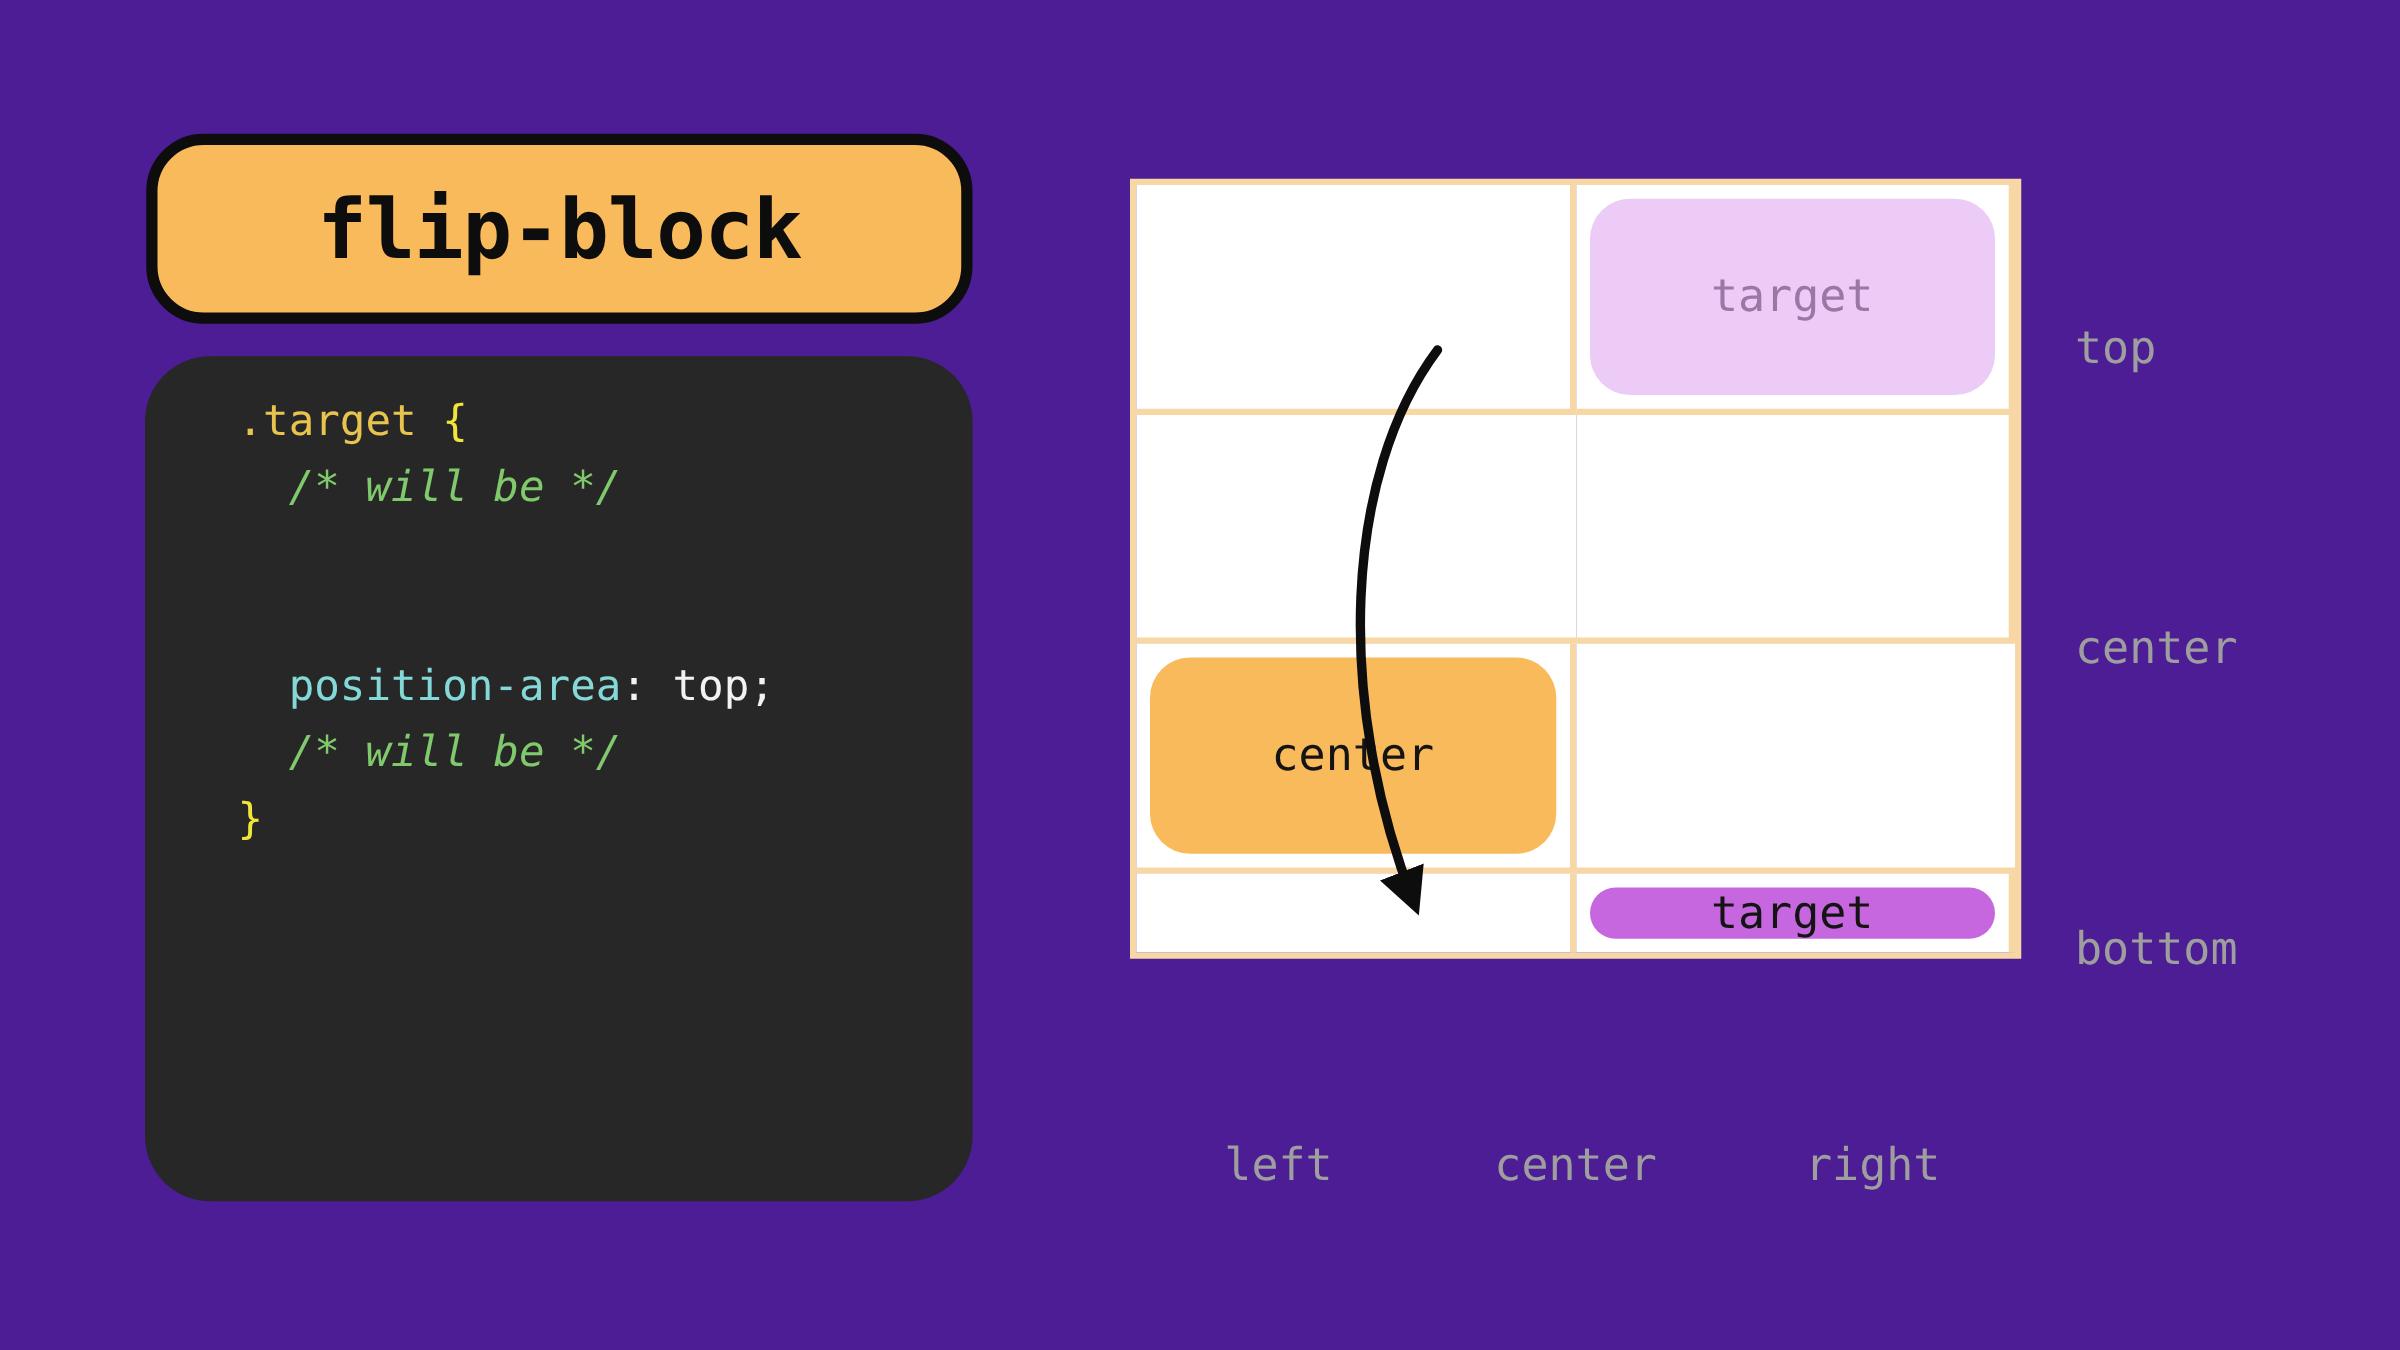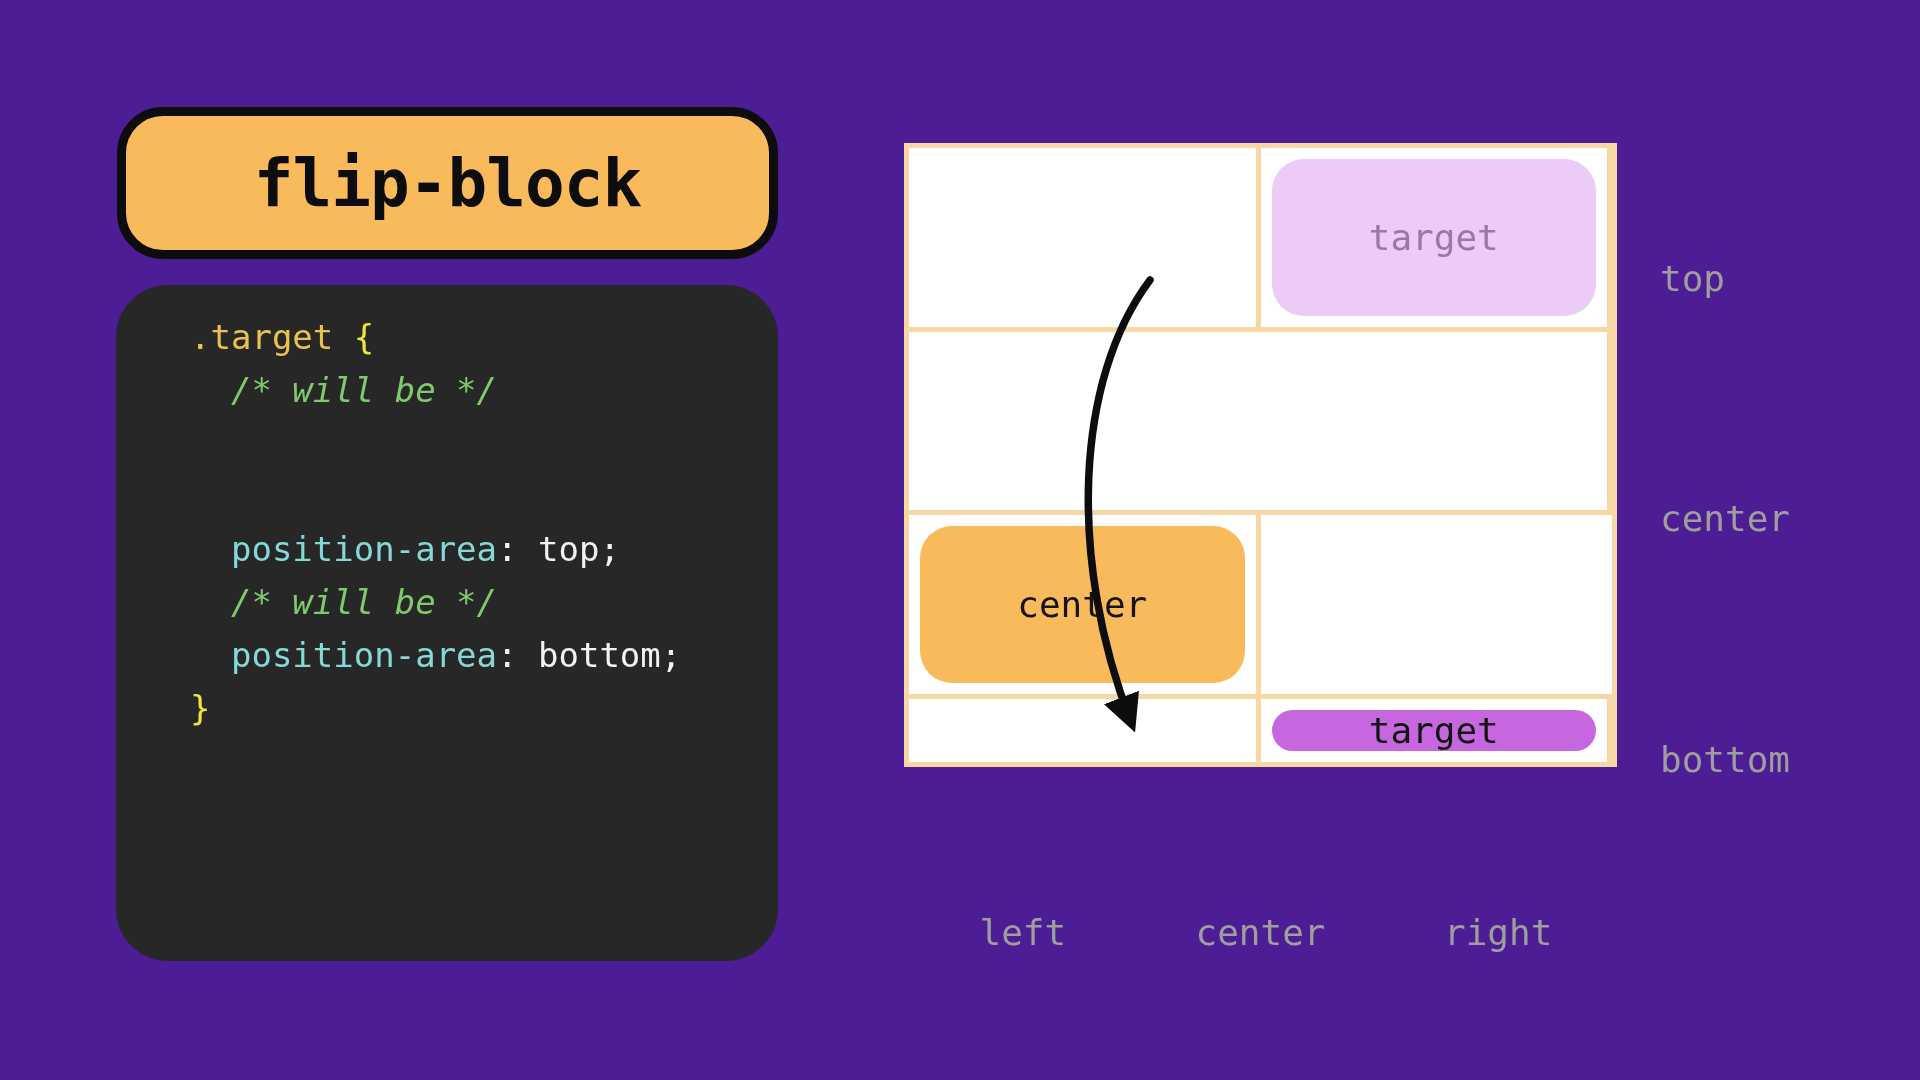--- a/index.html
+++ b/index.html
@@ -72,21 +72,20 @@
     <span>flip-block</span>
   </div>
 
   <div class="code-panel">
       <div class="code-line"><span class="tk-selector">.target</span><span class="tk-plain"> </span><span class="tk-punct">{</span></div>
       <div class="code-line"><span class="tk-comment">  /* will be */</span></div>
       <div class="code-line"></div>
       <div class="code-line"></div>
       <div class="code-line"><span class="tk-prop">  position-area</span><span class="tk-plain">: top;</span></div>
       <div class="code-line"><span class="tk-comment">  /* will be */</span></div>
-      <div class="code-line"><span class="tk-prop">  position-area</span><span class="tk-plain">: bottom;</span></div>
       <div class="code-line"><span class="tk-punct">}</span></div>
     </div>
 
   <div class="anchor-grid">
     <div class="grid-cell bR bB"></div>
     <div class="grid-cell bR bB">
       <div class="cell-box box-faded">
         <span>target</span>
       </div>
     </div>

